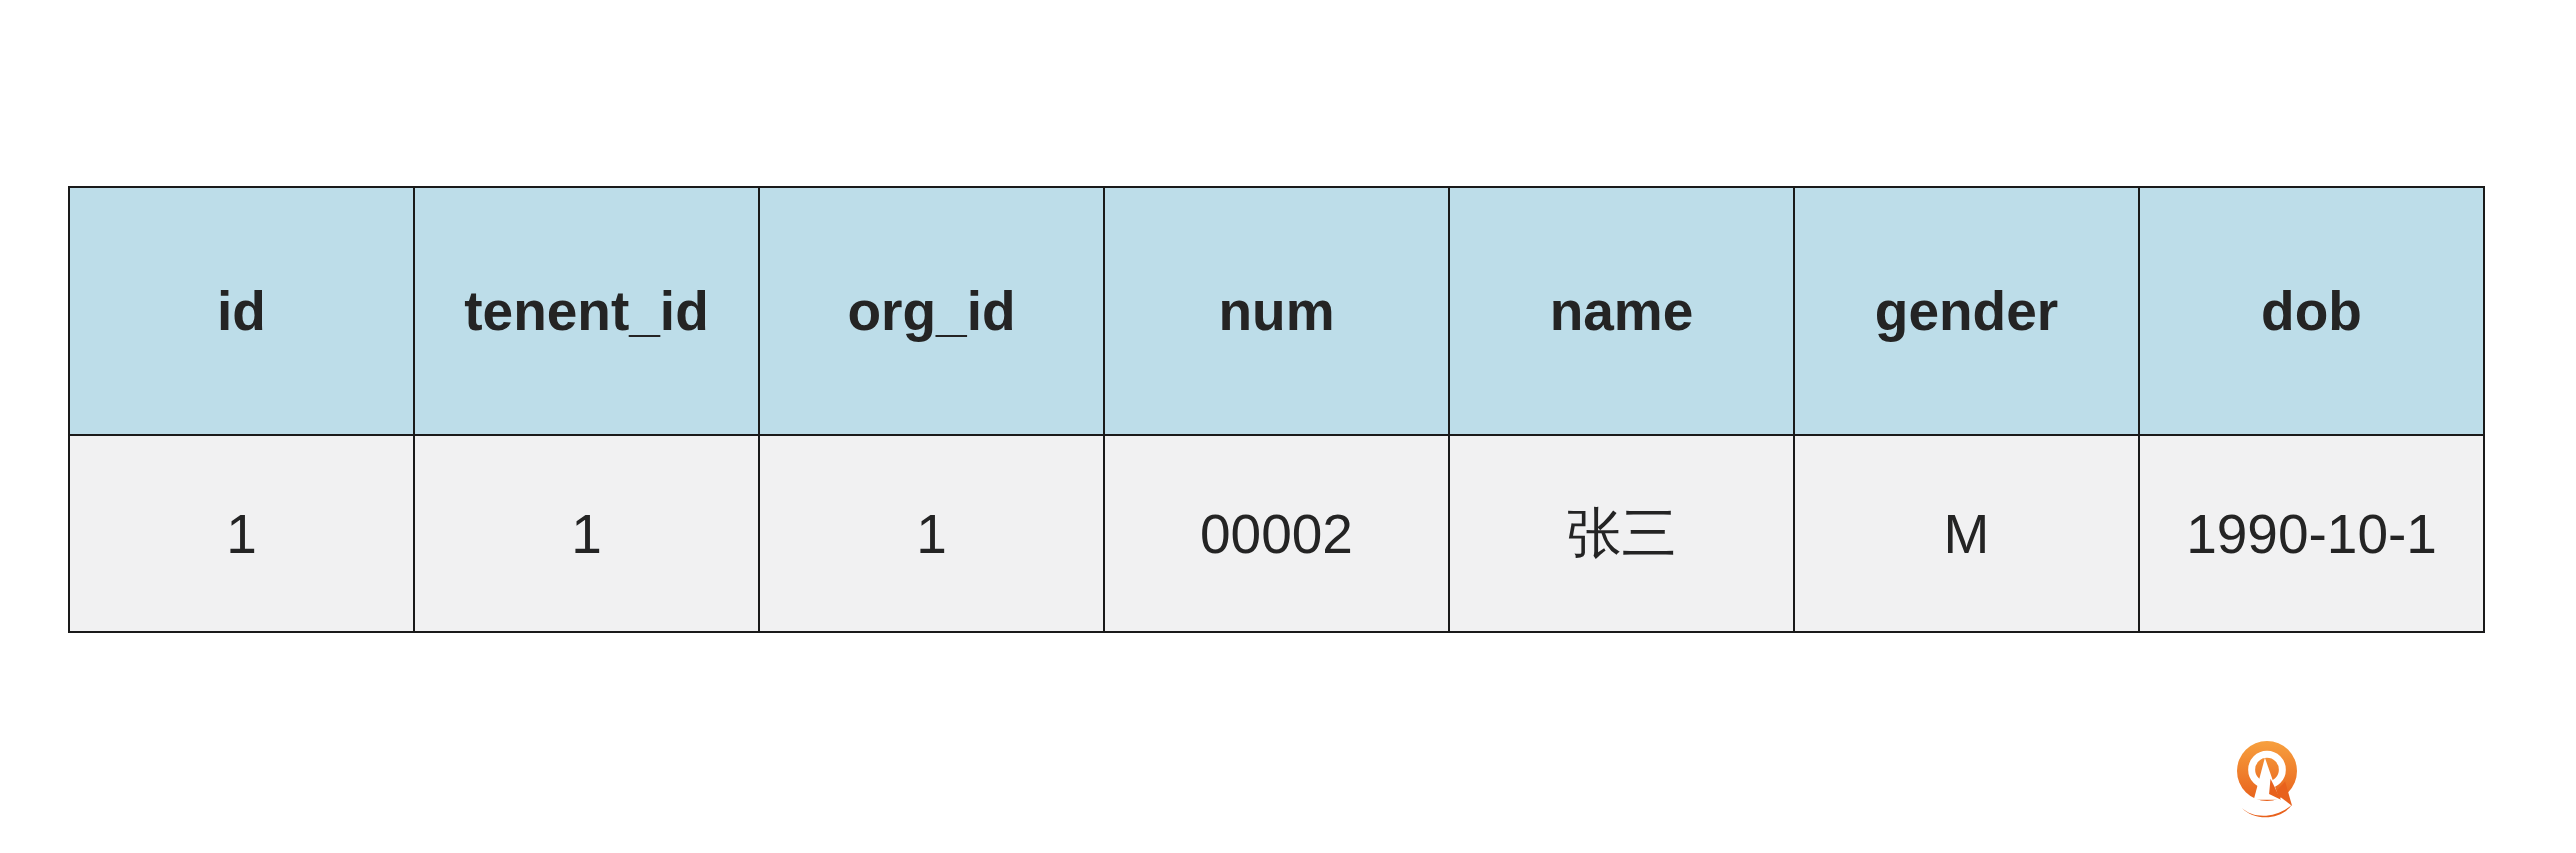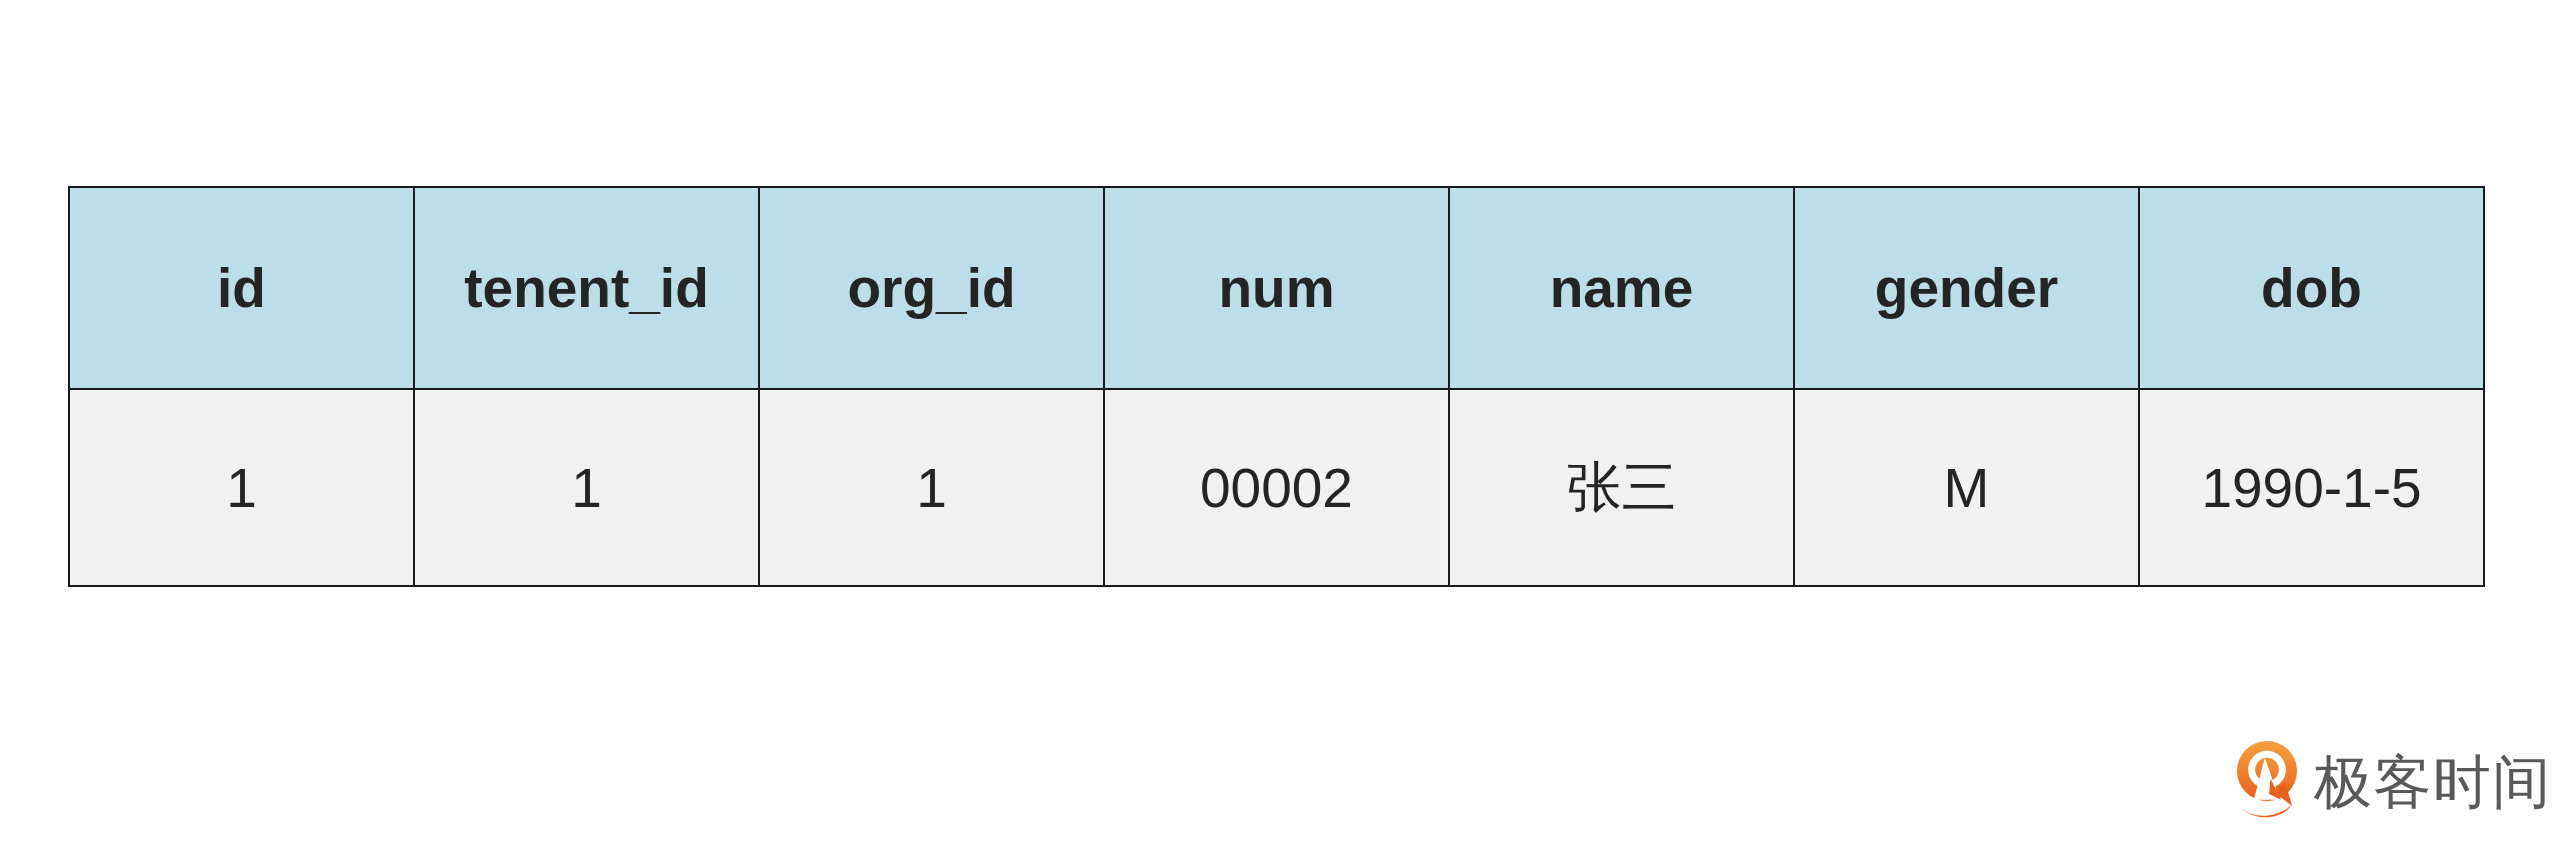--- a/index.html
+++ b/index.html
@@ -34,21 +34,21 @@
   table.db-table td{
     border:2.8px solid var(--border,#1a1a1a);
     text-align:center;
     vertical-align:middle;
     color:var(--cell-text,#242424);
     overflow:hidden;
     white-space:nowrap;
   }
   table.db-table th{
     background:var(--header-bg,#bddde9);
-    height:202px;
+    height:248px;
     font-size:55px;
     font-weight:600;
   }
   table.db-table td{
     background:var(--row-bg,#f1f1f2);
     height:197px;
     font-size:55px;
     font-weight:400;
   }
   .logo{
@@ -90,21 +90,21 @@
       </tr>
     </thead>
     <tbody>
       <tr>
         <td>1</td>
         <td>1</td>
         <td>1</td>
         <td>00002</td>
         <td>张三</td>
         <td>M</td>
-        <td>1990-1-5</td>
+        <td>1990-10-1</td>
       </tr>
     </tbody>
   </table>
 </div>
 
 <div class="logo">
   <svg class="logo-icon" viewBox="0 0 86 116" aria-hidden="true">
     <defs>
       <linearGradient id="gt-grad" x1="0" y1="0" x2="0" y2="1">
         <stop offset="0" style="stop-color:var(--logo-orange-1,#F7A03E)"></stop>
@@ -117,15 +117,14 @@
     <path d="M54 74 L79 93 L69 58 Z" style="fill:var(--logo-orange-2,#E8611C)"></path>
 
     <circle cx="43" cy="41" r="22" fill="none" stroke="#ffffff" stroke-width="10"></circle>
 
     <path d="M40 24 L61 84 L24 84 Z" fill="#ffffff"></path>
 
     <path d="M48 54 L63 84 L46 76 Z" style="fill:var(--logo-orange-2,#E8611C)"></path>
 
     <path d="M7 96 C 24 112 56 111 79 91 C 63 114 25 115 7 96 Z" style="fill:var(--logo-orange-2,#E8611C)"></path>
   </svg>
-  <span class="logo-text">极客时间</span>
 </div>
 
 
 </body></html>

